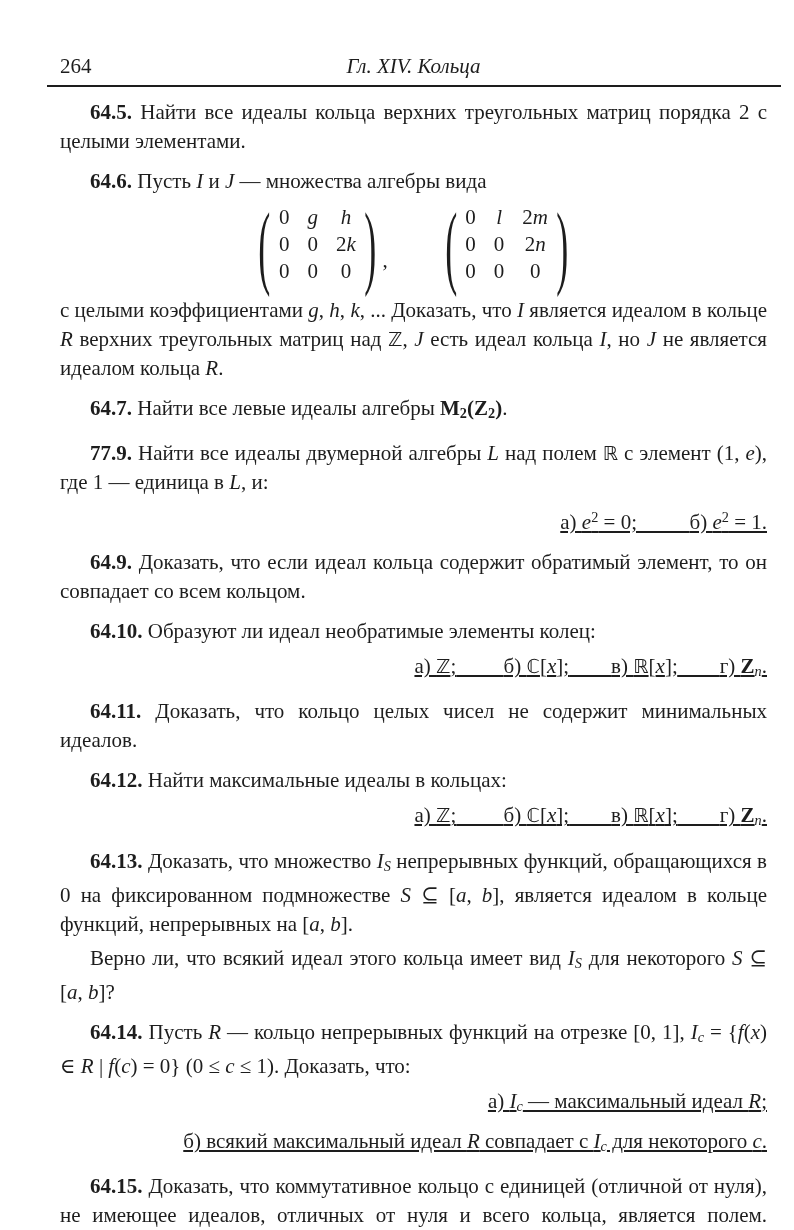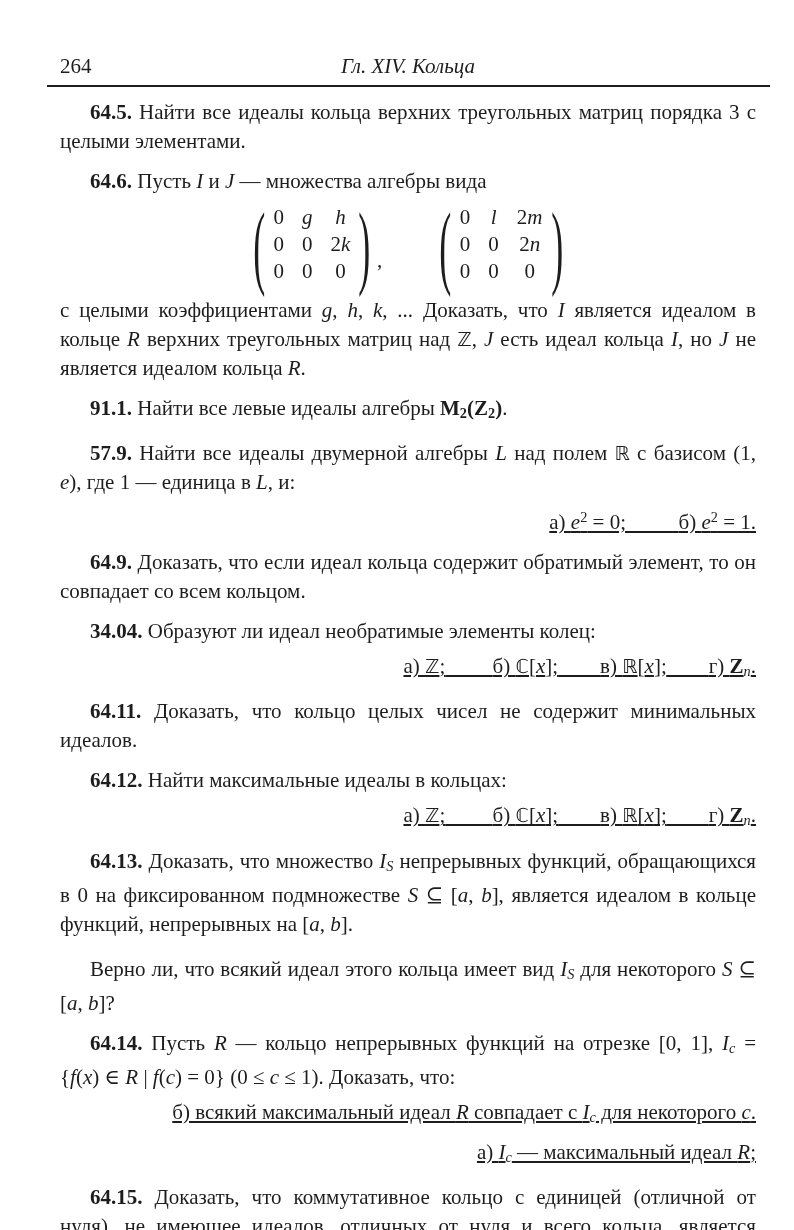--- a/index.html
+++ b/index.html
@@ -5,32 +5,32 @@
   :root{
     --text:#1d1d1d;
     --bg:#ffffff;
   }
   html,body{margin:0;padding:0;background:var(--bg);}
   .page{
     width:794px;height:1230px;box-sizing:border-box;
     background:var(--bg);color:var(--text);
     font-family:"Liberation Serif","DejaVu Serif","DejaVu Sans",serif;
     font-size:21px;line-height:29px;
-    padding:52px 38px 0 60px;
+    padding:52px 27px 0 60px;
     overflow:hidden;
   }
   .page-header{position:relative;height:30px;}
   .page-number{position:absolute;left:0;top:0;}
   .chapter-title{position:absolute;left:0;right:0;top:0;text-align:center;font-style:italic;}
   .header-rule{border:none;border-top:2px solid var(--text);margin:3px -14px 0 -13px;height:0;}
   .problems{margin-top:10px;}
   .para{margin:0;text-align:justify;}
   .para.problem{margin-top:11px;text-indent:30px;}
   .para.cont{margin-top:11px;text-indent:0;}
-  .para.contind{margin-top:16px;text-indent:30px;}
+  .para.contind{margin-top:5px;text-indent:30px;}
   .para.list{margin-top:6px;text-indent:30px;text-align:right;text-decoration:underline;}
   .r-b{font-weight:bold;}
   .r-i{font-style:italic;}
   .r-bb{font-family:"DejaVu Sans",sans-serif;font-size:0.92em;}
   .r-sub{font-size:0.68em;vertical-align:-0.22em;}
   .r-sup{font-size:0.68em;vertical-align:0.5em;}
   .math-display{display:flex;align-items:center;justify-content:center;margin:8px 0 8px;}
   .matrix{display:inline-flex;align-items:center;}
   .paren{display:inline-block;font-size:38px;line-height:38px;transform:scaleY(2.45) scaleX(0.95);transform-origin:center;padding:0 1px;}
   .mgrid{display:inline-grid;grid-template-columns:repeat(3,auto);column-gap:18px;margin:0 7px;line-height:27px;}
@@ -40,21 +40,21 @@
 </head>
 <body>
 
 <div class="page">
   <header class="page-header">
     <span class="page-number">264</span>
     <span class="chapter-title">Гл. XIV. Кольца</span>
   </header>
   <hr class="header-rule">
   <main class="problems">
-      <p class="para problem"><span class="r-b">64.5.</span><span> Найти все идеалы кольца верхних треугольных матриц порядка 3 с целыми элементами.</span></p>
+      <p class="para problem"><span class="r-b">64.5.</span><span> Найти все идеалы кольца верхних треугольных матриц порядка 2 с целыми элементами.</span></p>
       <p class="para problem"><span class="r-b">64.6.</span><span> Пусть </span><span class="r-i">I</span><span> и </span><span class="r-i">J</span><span> — множества алгебры вида</span></p>
       <div class="math-display">
         <span class="matrix">
           <span class="paren">(</span>
           <span class="mgrid">
             <span class="mcell"><span>0</span></span>
             <span class="mcell"><span class="r-i">g</span></span>
             <span class="mcell"><span class="r-i">h</span></span>
             <span class="mcell"><span>0</span></span>
             <span class="mcell"><span>0</span></span>
@@ -76,29 +76,29 @@
             <span class="mcell"><span>0</span></span>
             <span class="mcell"><span>2</span><span class="r-i">n</span></span>
             <span class="mcell"><span>0</span></span>
             <span class="mcell"><span>0</span></span>
             <span class="mcell"><span>0</span></span>
           </span>
           <span class="paren">)</span>
         </span>
       </div>
       <p class="para cont"><span>с целыми коэффициентами </span><span class="r-i">g</span><span>, </span><span class="r-i">h</span><span>, </span><span class="r-i">k</span><span>, ... Доказать, что </span><span class="r-i">I</span><span> является идеалом в кольце </span><span class="r-i">R</span><span> верхних треугольных матриц над </span><span class="r-bb">ℤ</span><span>, </span><span class="r-i">J</span><span> есть идеал кольца </span><span class="r-i">I</span><span>, но </span><span class="r-i">J</span><span> не является идеалом кольца </span><span class="r-i">R</span><span>.</span></p>
-      <p class="para problem"><span class="r-b">91.1.</span><span> Найти все левые идеалы алгебры </span><span class="r-b">M</span><span class="r-b r-sub">2</span><span class="r-b">(</span><span class="r-b">Z</span><span class="r-b r-sub">2</span><span class="r-b">)</span><span>.</span></p>
-      <p class="para problem"><span class="r-b">57.9.</span><span> Найти все идеалы двумерной алгебры </span><span class="r-i">L</span><span> над полем </span><span class="r-bb">ℝ</span><span> с базисом (1, </span><span class="r-i">e</span><span>), где 1 — единица в </span><span class="r-i">L</span><span>, и:</span></p>
+      <p class="para problem"><span class="r-b">64.7.</span><span> Найти все левые идеалы алгебры </span><span class="r-b">M</span><span class="r-b r-sub">2</span><span class="r-b">(</span><span class="r-b">Z</span><span class="r-b r-sub">2</span><span class="r-b">)</span><span>.</span></p>
+      <p class="para problem"><span class="r-b">77.9.</span><span> Найти все идеалы двумерной алгебры </span><span class="r-i">L</span><span> над полем </span><span class="r-bb">ℝ</span><span> с элемент (1, </span><span class="r-i">e</span><span>), где 1 — единица в </span><span class="r-i">L</span><span>, и:</span></p>
       <p class="para list"><span>а) </span><span class="r-i">e</span><span class="r-sup">2</span><span> = 0;</span><span>&nbsp;&nbsp;&nbsp;&nbsp;&nbsp;&nbsp;&nbsp;&nbsp;&nbsp;&nbsp;</span><span>б) </span><span class="r-i">e</span><span class="r-sup">2</span><span> = 1.</span></p>
       <p class="para problem"><span class="r-b">64.9.</span><span> Доказать, что если идеал кольца содержит обратимый элемент, то он совпадает со всем кольцом.</span></p>
-      <p class="para problem"><span class="r-b">34.04.</span><span> Образуют ли идеал необратимые элементы колец:</span></p>
+      <p class="para problem"><span class="r-b">64.10.</span><span> Образуют ли идеал необратимые элементы колец:</span></p>
       <p class="para list"><span>а) </span><span class="r-bb">ℤ</span><span>;</span><span>&nbsp;&nbsp;&nbsp;&nbsp;&nbsp;&nbsp;&nbsp;&nbsp;&nbsp;</span><span>б) </span><span class="r-bb">ℂ</span><span>[</span><span class="r-i">x</span><span>];</span><span>&nbsp;&nbsp;&nbsp;&nbsp;&nbsp;&nbsp;&nbsp;&nbsp;</span><span>в) </span><span class="r-bb">ℝ</span><span>[</span><span class="r-i">x</span><span>];</span><span>&nbsp;&nbsp;&nbsp;&nbsp;&nbsp;&nbsp;&nbsp;&nbsp;</span><span>г) </span><span class="r-b">Z</span><span class="r-i r-sub">n</span><span>.</span></p>
       <p class="para problem"><span class="r-b">64.11.</span><span> Доказать, что кольцо целых чисел не содержит минимальных идеалов.</span></p>
       <p class="para problem"><span class="r-b">64.12.</span><span> Найти максимальные идеалы в кольцах:</span></p>
       <p class="para list"><span>а) </span><span class="r-bb">ℤ</span><span>;</span><span>&nbsp;&nbsp;&nbsp;&nbsp;&nbsp;&nbsp;&nbsp;&nbsp;&nbsp;</span><span>б) </span><span class="r-bb">ℂ</span><span>[</span><span class="r-i">x</span><span>];</span><span>&nbsp;&nbsp;&nbsp;&nbsp;&nbsp;&nbsp;&nbsp;&nbsp;</span><span>в) </span><span class="r-bb">ℝ</span><span>[</span><span class="r-i">x</span><span>];</span><span>&nbsp;&nbsp;&nbsp;&nbsp;&nbsp;&nbsp;&nbsp;&nbsp;</span><span>г) </span><span class="r-b">Z</span><span class="r-i r-sub">n</span><span>.</span></p>
       <p class="para problem"><span class="r-b">64.13.</span><span> Доказать, что множество </span><span class="r-i">I</span><span class="r-i r-sub">S</span><span> непрерывных функций, обращающихся в 0 на фиксированном подмножестве </span><span class="r-i">S</span><span> ⊆ [</span><span class="r-i">a</span><span>, </span><span class="r-i">b</span><span>], является идеалом в кольце функций, непрерывных на [</span><span class="r-i">a</span><span>, </span><span class="r-i">b</span><span>].</span></p>
       <p class="para contind"><span>Верно ли, что всякий идеал этого кольца имеет вид </span><span class="r-i">I</span><span class="r-i r-sub">S</span><span> для некоторого </span><span class="r-i">S</span><span> ⊆ [</span><span class="r-i">a</span><span>, </span><span class="r-i">b</span><span>]?</span></p>
       <p class="para problem"><span class="r-b">64.14.</span><span> Пусть </span><span class="r-i">R</span><span> — кольцо непрерывных функций на отрезке [0, 1], </span><span class="r-i">I</span><span class="r-i r-sub">c</span><span> = {</span><span class="r-i">f</span><span>(</span><span class="r-i">x</span><span>) ∈ </span><span class="r-i">R</span><span> | </span><span class="r-i">f</span><span>(</span><span class="r-i">c</span><span>) = 0} (0 ≤ </span><span class="r-i">c</span><span> ≤ 1). Доказать, что:</span></p>
+      <p class="para list"><span>а) </span><span class="r-i">I</span><span class="r-i r-sub">c</span><span> — максимальный идеал </span><span class="r-i">R</span><span>;</span></p>
       <p class="para list"><span>б) всякий максимальный идеал </span><span class="r-i">R</span><span> совпадает с </span><span class="r-i">I</span><span class="r-i r-sub">c</span><span> для некоторого </span><span class="r-i">c</span><span>.</span></p>
-      <p class="para list"><span>а) </span><span class="r-i">I</span><span class="r-i r-sub">c</span><span> — максимальный идеал </span><span class="r-i">R</span><span>;</span></p>
       <p class="para problem"><span class="r-b">64.15.</span><span> Доказать, что коммутативное кольцо с единицей (отличной от нуля), не имеющее идеалов, отличных от нуля и всего кольца, является полем. Существенно ли для этого утверждения наличие единицы?</span></p>
     </main>
 </div>
 
 </body></html>

